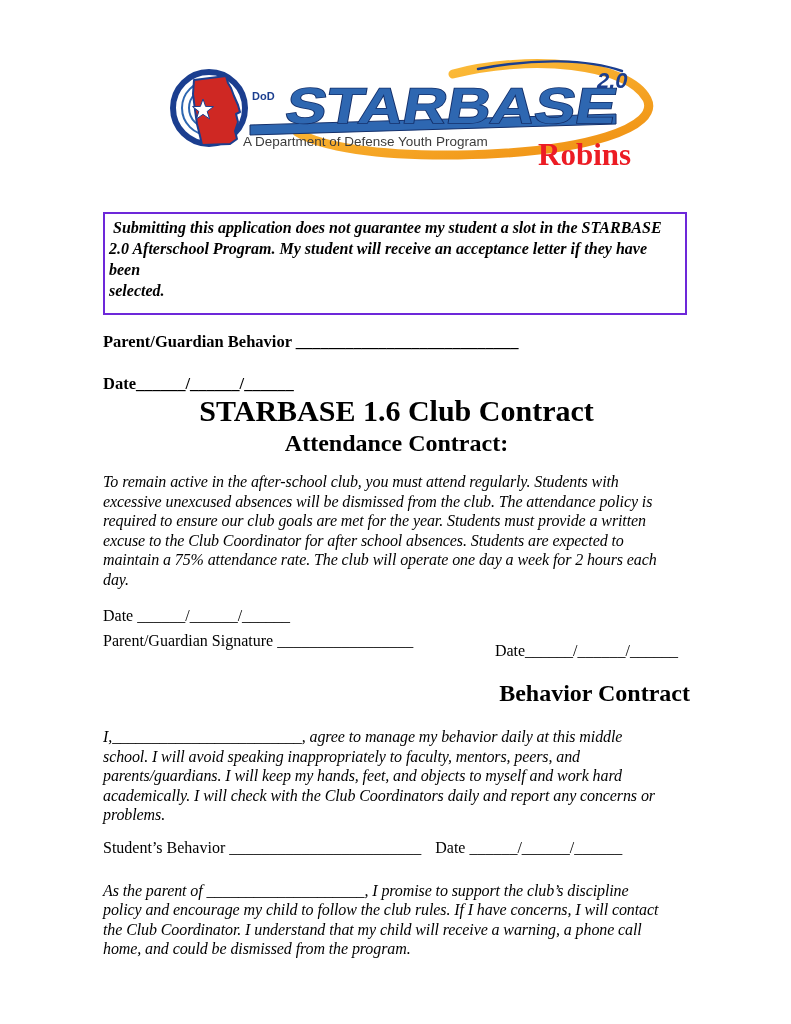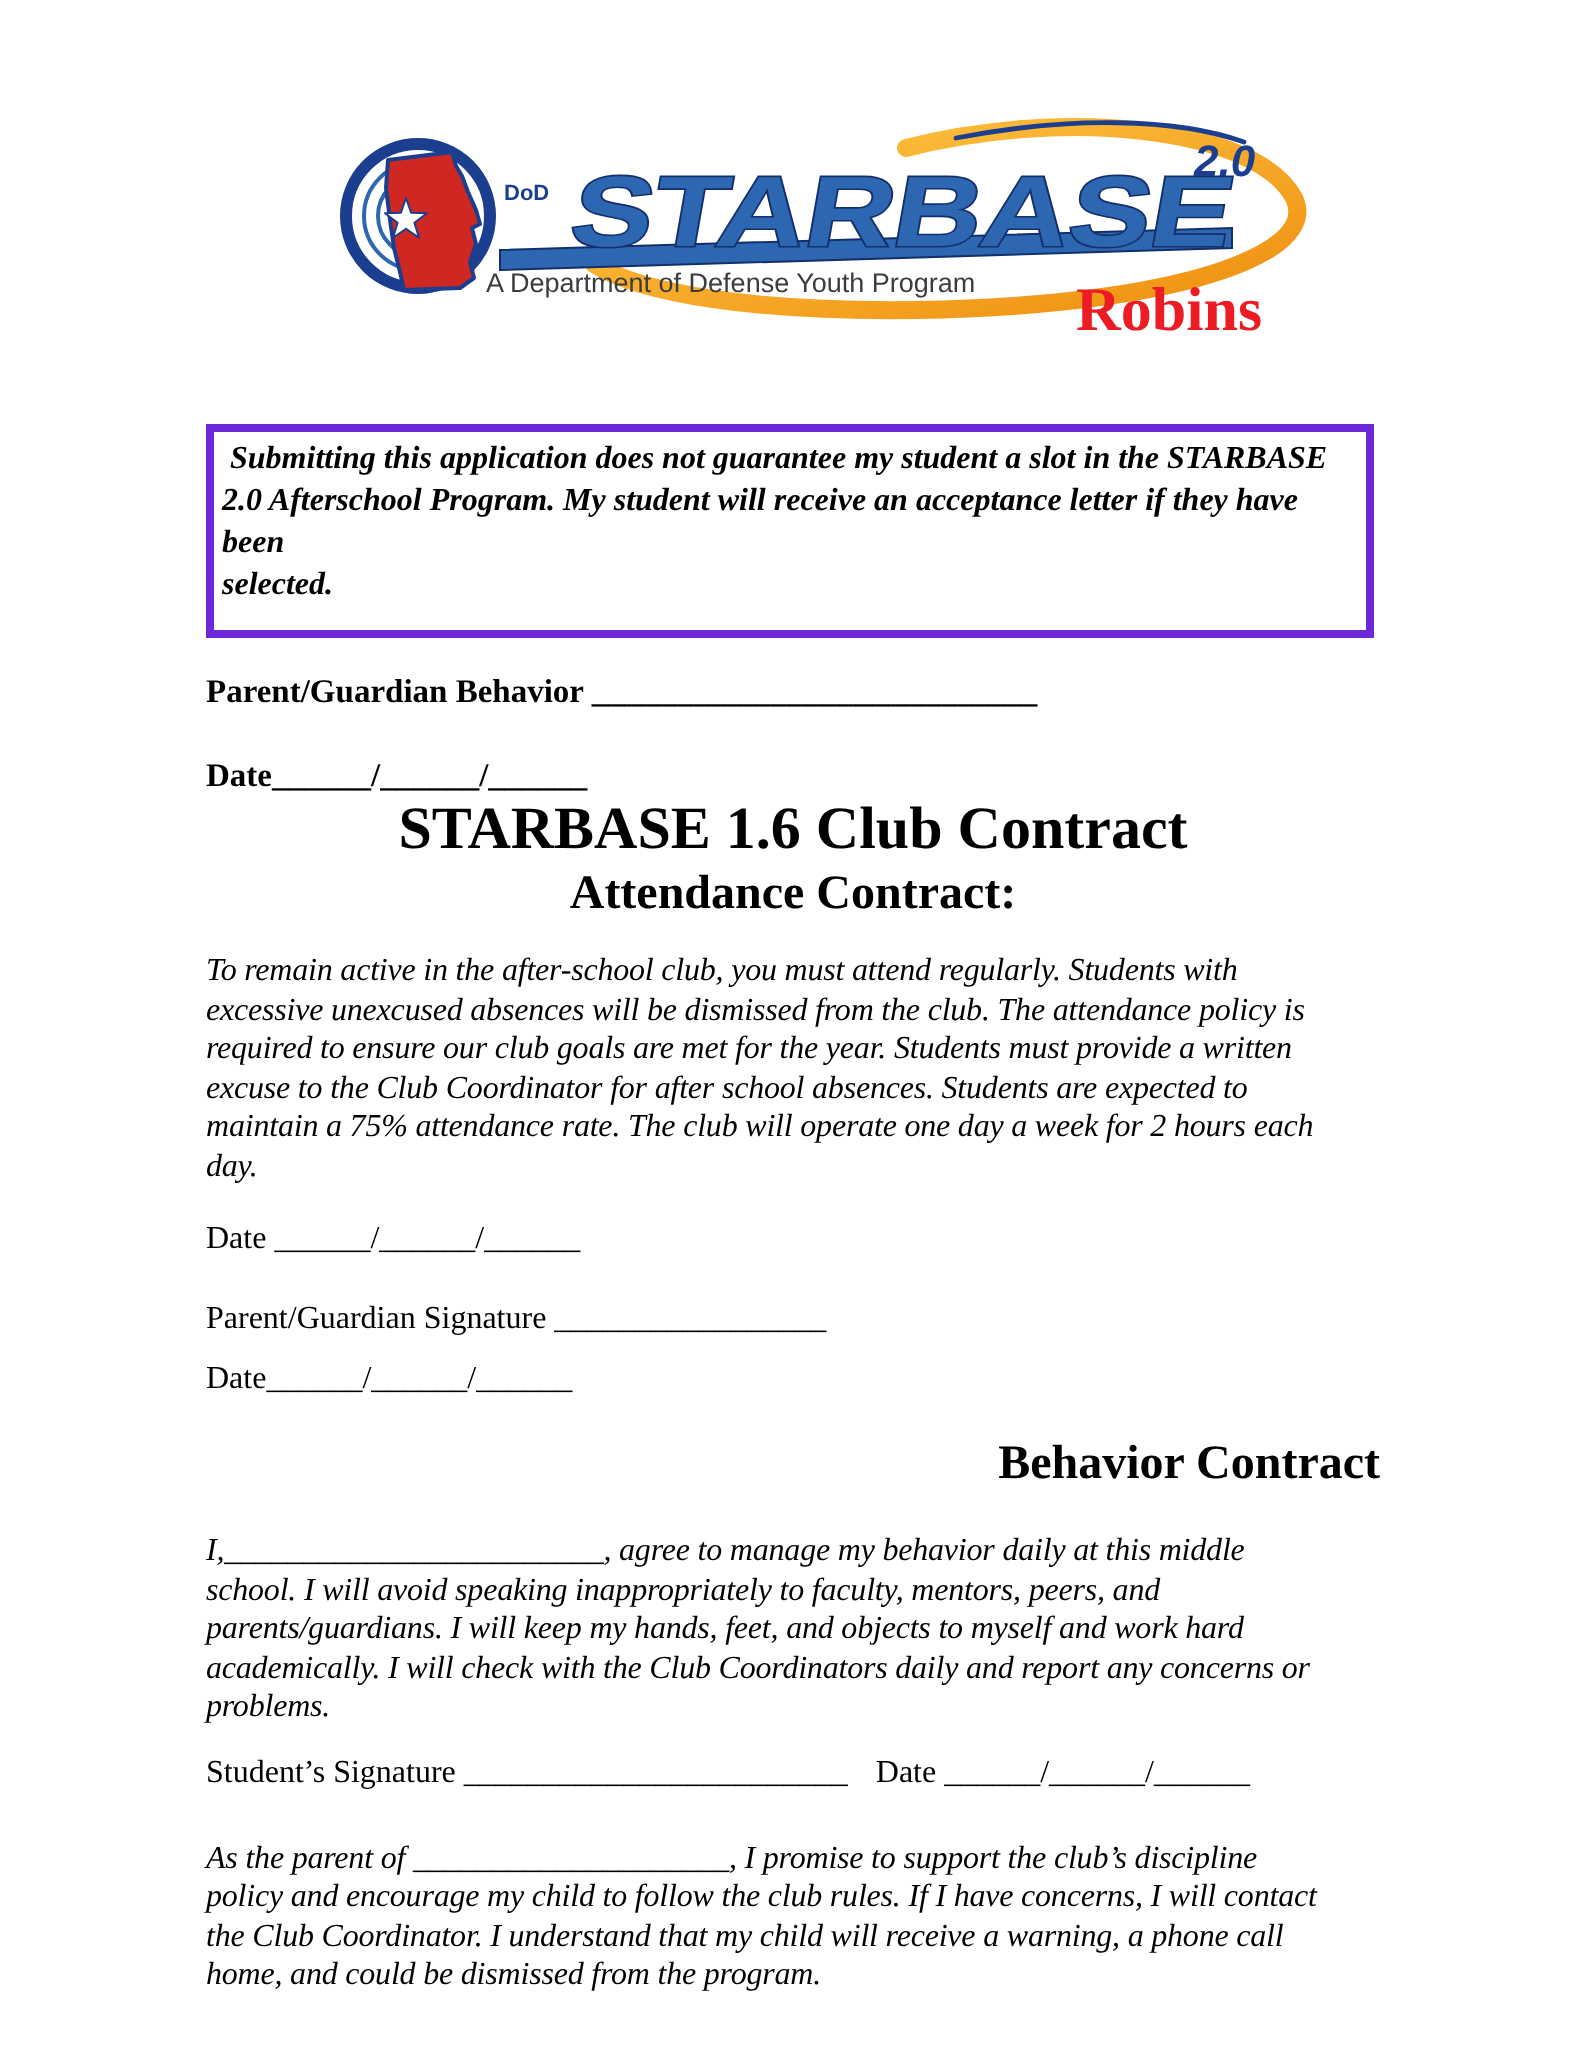--- a/index.html
+++ b/index.html
@@ -10,21 +10,21 @@
     padding:52px 101px 0 103px;
     font-family:"Liberation Serif", serif;
     color:#000;
     overflow:hidden;
     background:#fff;
   }
   .logo-wrap { width:490px; height:120px; margin-left:67px; }
   .logo-wrap svg { display:block; }
 
   .notice-box {
-    border:4px solid #6d28d9;
+    border:2px solid #6d28d9;
     margin:40px 3px 0 0;
     padding:3px 3px 12px 4px;
     font-weight:bold; font-style:italic;
     font-size:16px; line-height:21px;
   }
   .notice-box p { margin:0; white-space:pre-wrap; }
 
   .line-bold {
     font-weight:bold; font-size:16.5px; line-height:20px;
     margin:17px 0 0 0; white-space:pre-wrap;
@@ -51,21 +51,21 @@
   .body-par.behavior-intro { margin-top:20px; }
   .body-par.final-par { margin-top:23px; }
 
   .sig-row {
     display:flex; justify-content:space-between;
     font-size:16px; line-height:20px;
     margin-top:7px; padding-right:12px;
     white-space:pre;
   }
   .sig-row .date-shift { position:relative; top:10px; }
-  .sig-row.row2 { margin-top:30px;flex-direction:column; }
+  .sig-row.row2 { margin-top:15px; }
   .sig-row.behavior-row {
     justify-content:flex-start; gap:14px;
     margin-top:13px; padding-right:0;
   }
 </style>
 </head>
 <body>
 
 <div class="page">
 
@@ -136,21 +136,21 @@
 
   <h2 class="section-heading behavior">Behavior Contract</h2>
 
   <p class="body-par behavior-intro">I,________________________, agree to manage my behavior daily at this middle
 school. I will avoid speaking inappropriately to faculty, mentors, peers, and
 parents/guardians. I will keep my hands, feet, and objects to myself and work hard
 academically. I will check with the Club Coordinators daily and report any concerns or
 problems.</p>
 
   <div class="sig-row behavior-row">
-    <span>Student’s Signature ________________________</span>
+    <span>Student’s Behavior ________________________</span>
     <span>Date ______/______/______</span>
   </div>
 
   <p class="body-par final-par">As the parent of ____________________, I promise to support the club’s discipline
 policy and encourage my child to follow the club rules. If I have concerns, I will contact
 the Club Coordinator. I understand that my child will receive a warning, a phone call
 home, and could be dismissed from the program.</p>
 
 </div>
 

